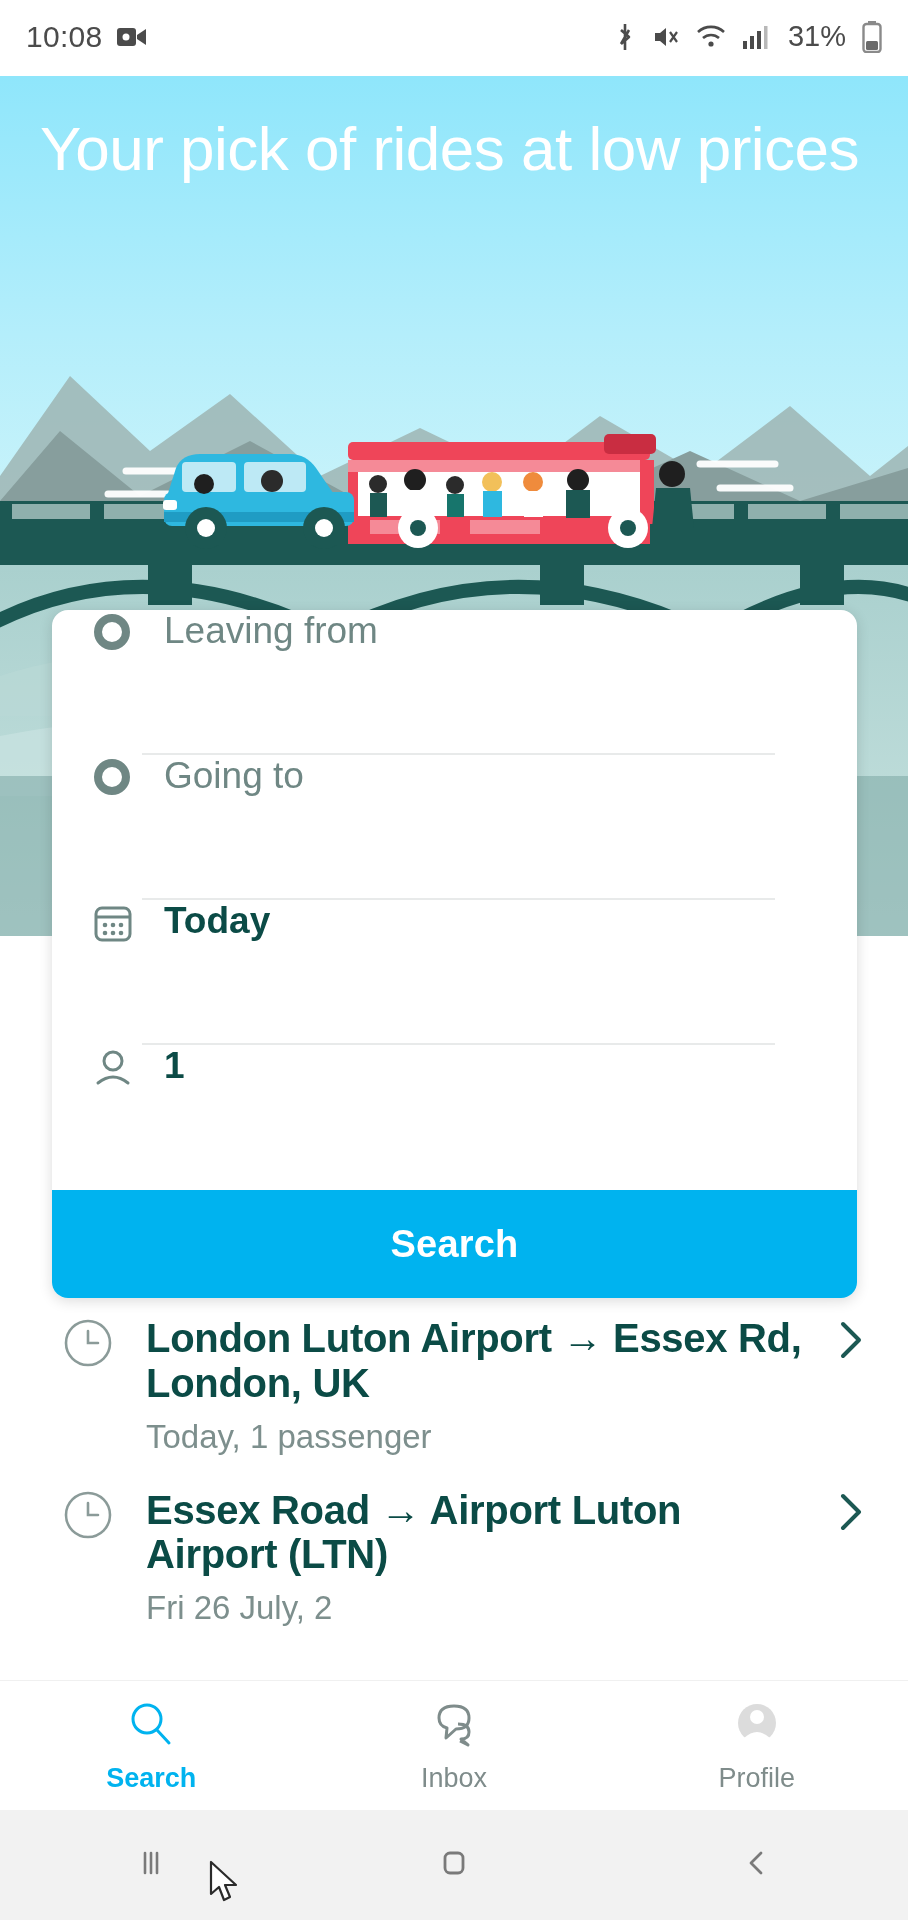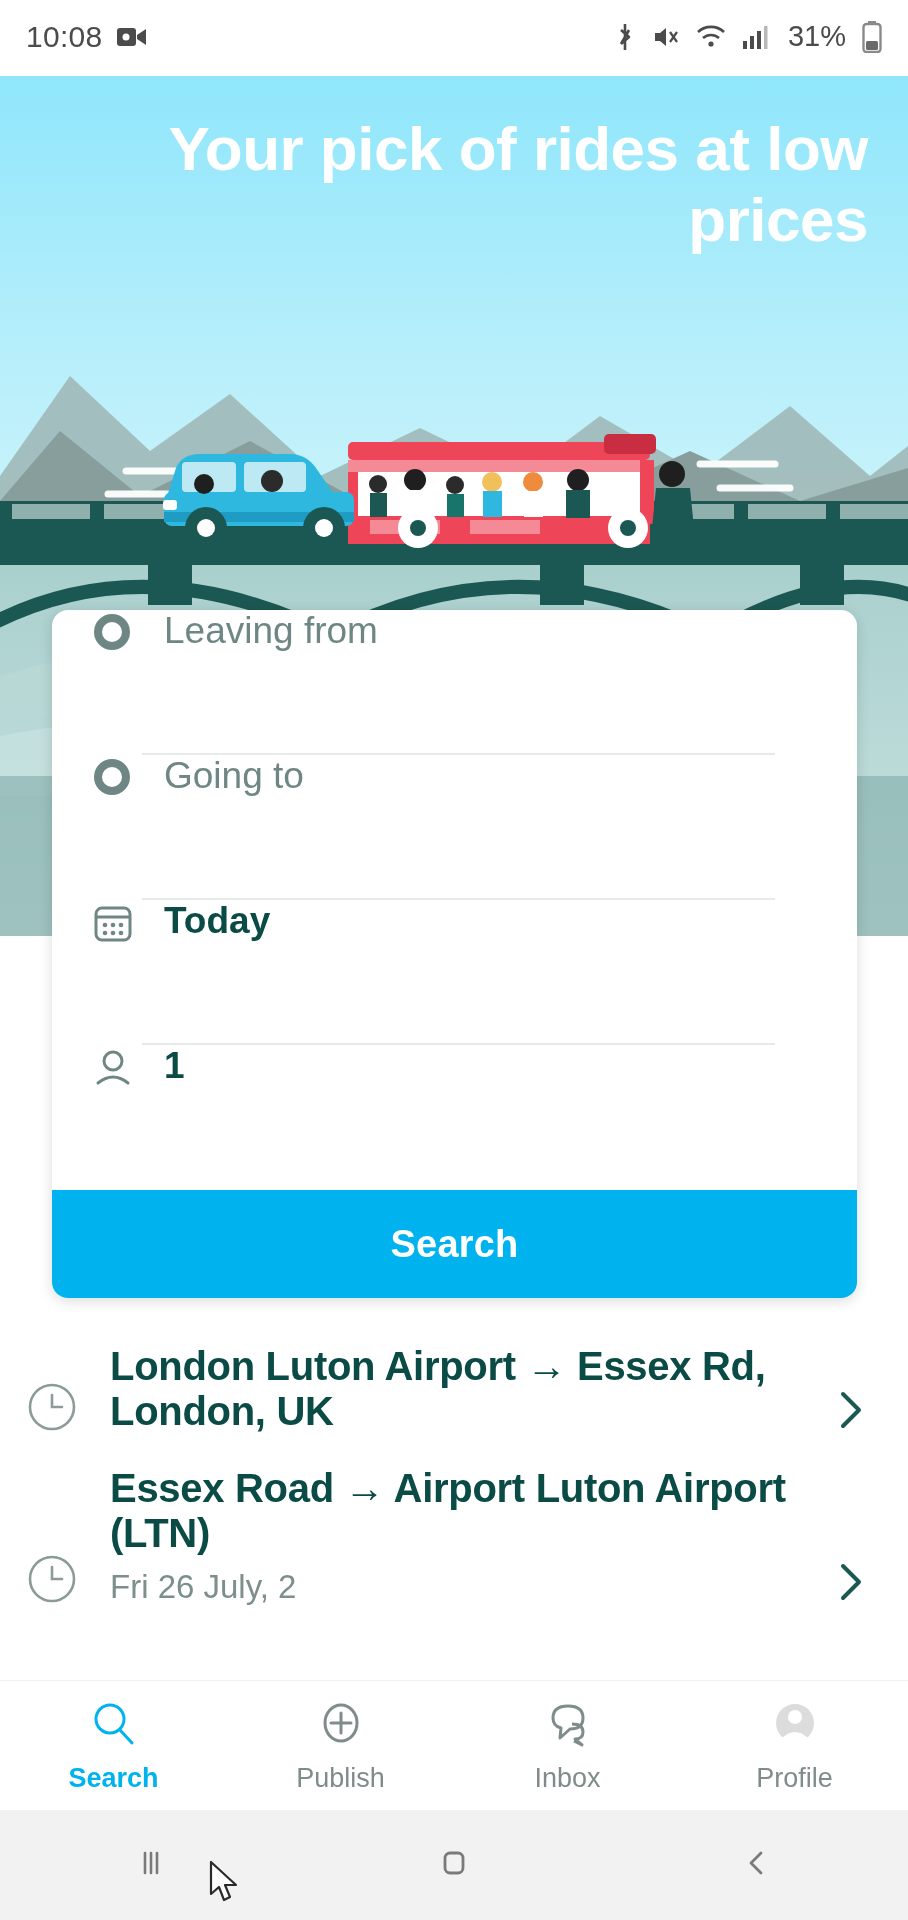--- a/index.html
+++ b/index.html
@@ -23,22 +23,22 @@
   .sb-pct { font-size:29px; color:#4b4b4b; margin-left:4px; }
   .ic { display:block; }
 
   
   .hero {
     position:absolute; top:76px; left:0; width:908px; height:860px;
     overflow:hidden;
   }
   .hero-title {
     position:absolute; top:38px; left:0; width:908px;
-    text-align:right; color:#ffffff; font-size:62px; line-height:1.14;
-    font-weight:700; letter-spacing:-0.5px; z-index:5;
+    text-align:left; color:#ffffff; font-size:62px; line-height:1.14;
+    font-weight:400; letter-spacing:-0.5px; z-index:5;
     padding:0 40px;
   }
 
   
   .card {
     position:absolute; left:52px; top:610px; width:805px;
     background:#ffffff; border-radius:16px;
     box-shadow:0 3px 14px rgba(0,0,0,0.14);
     z-index:10; overflow:hidden;
   }
@@ -58,21 +58,21 @@
     height:108px; background:#00b3ef; display:flex;
     align-items:center; justify-content:center;
     color:#fff; font-size:38px; font-weight:700; letter-spacing:.2px;
     border:none; width:100%; cursor:pointer;
     font-family:"Liberation Sans", sans-serif;
   }
 
   
   .recents { position:absolute; left:0; top:1300px; width:908px; z-index:6; }
   .recent-row {
-    display:flex; align-items:flex-end; padding:16px 30px 16px 16px;
+    display:flex; align-items:flex-start; padding:16px 30px 16px 52px;
     min-height:150px;
   }
   .recent-ic { flex:none; width:72px; display:flex; justify-content:center; }
   .recent-body { flex:1; padding:0 18px 0 22px; }
   .recent-title {
     font-size:40px; font-weight:700; color:#0b4b46; line-height:1.12;
     letter-spacing:-0.3px;
   }
   .recent-sub { font-size:33px; color:#7d8f8d; margin-top:12px; }
   .recent-chev { flex:none; width:54px; display:flex; justify-content:center; }
@@ -323,20 +323,21 @@
 
     <div class="recent-row">
       <span class="recent-ic">
         <svg width="54" height="54" viewBox="0 0 54 54">
           <circle cx="27" cy="27" r="22" fill="none" stroke="#8b9b99" stroke-width="2.6"></circle>
           <path d="M27 15 L27 27 L37 27" fill="none" stroke="#8b9b99" stroke-width="2.6" stroke-linecap="round"></path>
         </svg>
       </span>
       <div class="recent-body">
         <div class="recent-title">London Luton Airport → Essex Rd, London, UK</div>
+        <div class="recent-sub">Today, 1 passenger</div>
       </div>
       <span class="recent-chev">
         <svg width="34" height="48" viewBox="0 0 34 48">
           <path d="M9 8 L25 24 L9 40" fill="none" stroke="#1c5853" stroke-width="4" stroke-linecap="round" stroke-linejoin="round"></path>
         </svg>
       </span>
     </div>
 
     <div class="recent-row">
       <span class="recent-ic">
@@ -363,30 +364,20 @@
     <div class="navitem active">
       <span>
         <svg width="52" height="52" viewBox="0 0 52 52">
           <circle cx="22" cy="21" r="14" fill="none" stroke="#00b3ef" stroke-width="3"></circle>
           <line x1="32" y1="32" x2="44" y2="45" stroke="#00b3ef" stroke-width="3" stroke-linecap="round"></line>
         </svg>
       </span>
       <span class="navlabel">Search</span>
     </div>
 
-    <div class="navitem">
-      <span>
-        <svg width="52" height="52" viewBox="0 0 52 52">
-          <ellipse cx="26" cy="25" rx="16" ry="18" fill="none" stroke="#7f8c8b" stroke-width="3"></ellipse>
-          <line x1="26" y1="15" x2="26" y2="35" stroke="#7f8c8b" stroke-width="3" stroke-linecap="round"></line>
-          <line x1="16" y1="25" x2="36" y2="25" stroke="#7f8c8b" stroke-width="3" stroke-linecap="round"></line>
-        </svg>
-      </span>
-      <span class="navlabel">Publish</span>
-    </div>
 
 
     <div class="navitem">
       <span>
         <svg width="52" height="52" viewBox="0 0 52 52">
           <path d="M26 8 Q41 8 41 20 Q41 31 28 31 L18 40 L19 30 Q11 28 11 20 Q11 8 26 8 Z" fill="none" stroke="#7f8c8b" stroke-width="3" stroke-linejoin="round"></path>
           <path d="M30 26 Q41 26 41 34 Q41 41 33 41 L40 47 L32 43" fill="none" stroke="#7f8c8b" stroke-width="3" stroke-linejoin="round"></path>
         </svg>
       </span>
       <span class="navlabel">Inbox</span>

